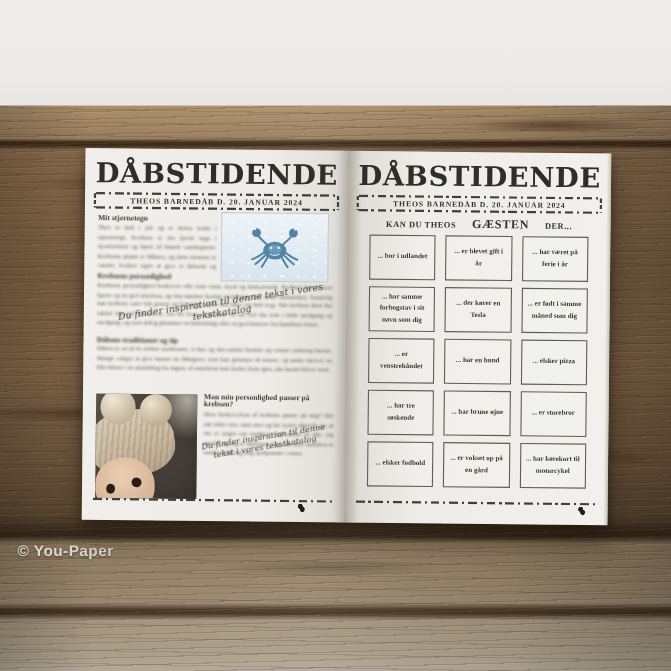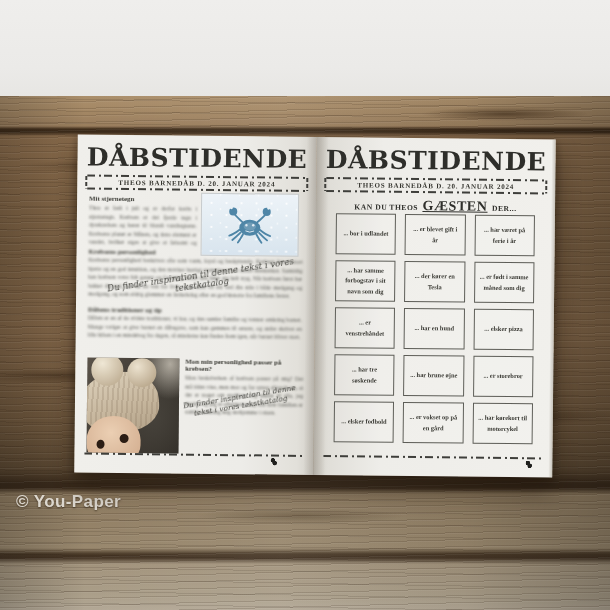--- a/index.html
+++ b/index.html
@@ -28,21 +28,21 @@
         #3a2b1c 388px, #3a2b1c 392px,
         #8d7a5f 398px, #99886e 452px,
         #4a3a28 458px, #453525 462px,
         #a2937c 468px, #ab9f8a 500px, #b3a896 514px);
   }
   .crack { position:absolute; background:rgba(35,22,10,.55); border-radius:2px; }
   .crack.c1 { left:286px; top:100px; width:2px; height:30px; transform:rotate(18deg); }
   .crack.c2 { left:540px; top:120px; width:2px; height:22px; transform:rotate(-24deg); }
 
   .credit { position:absolute; left:16px; top:492px; font-family:"Liberation Sans",sans-serif;
-            font-size:17px; font-weight:700; letter-spacing:.4px; color:#ddd8cf;
+            font-size:14px; font-weight:700; letter-spacing:.4px; color:#ddd8cf;
             text-shadow:0 1px 2px rgba(30,18,8,.55); }
 
   
   .booklet { position:absolute; left:76px; top:137px; width:478px; height:338px;
              display:flex; transform:rotate(.6deg);
              box-shadow:0 14px 26px rgba(28,17,7,.5), 0 3px 8px rgba(28,17,7,.45);
              filter:saturate(.98); }
   .page { position:relative; width:239px; height:338px; color:#35352f; overflow:hidden; }
   .page-left  { background:linear-gradient(90deg,#f0efeb 0%, #edece8 70%, #e2e0da 93%, #d2cfc8 100%); }
   .page-right { background:linear-gradient(270deg,#f1f0ec 0%, #eeede9 72%, #e0ded8 94%, #d0cdc5 100%); }
@@ -102,21 +102,21 @@
                repeating-linear-gradient(100deg, rgba(120,100,78,.20) 0 2px, transparent 2px 5px),
                linear-gradient(165deg,#ddd1bb 0%, #c6b69c 60%, #b2a187 100%); }
   .ph-face { left:0px; top:58px; width:54px; height:48px; border-radius:50% 50% 40% 40%;
              background:radial-gradient(circle at 45% 35%, #eccfb2, #d6b192 80%); }
   .ph-eye1 { left:33px; top:76px; width:9px; height:9px; border-radius:50%; background:#2b1d14; }
   .ph-eye2 { left:10px; top:82px; width:8px; height:9px; border-radius:50%; background:#2b1d14; }
 
   
   .game-title { position:absolute; left:0; right:0; top:60px; text-align:center;
                 color:#2f2f2b; font-weight:700; letter-spacing:.5px; font-size:7.6px; }
-  .game-title .big { font-size:14px; margin:0 2px; letter-spacing:.6px;text-decoration:underline; }
+  .game-title .big { font-size:11px; margin:0 12px; letter-spacing:.6px; }
   .game-grid { position:absolute; left:20px; right:20px; top:76px;
                display:grid; grid-template-columns:repeat(3,1fr); gap:6px 9px; }
   .gbox { border:1px solid #5d5d57; min-height:41px; padding:2px 4px;
           display:flex; align-items:center; justify-content:center; text-align:center;
           font-size:6.4px; font-weight:700; line-height:1.6; color:#3a3a34;
           background:rgba(255,255,255,.12); }
 
   .bottom-line { top:318px; left:10px; right:10px; }
   .pagemark { position:absolute; width:7px; height:8px; top:321px;
       background-image:radial-gradient(circle at 32% 38%, #20201e 0 2.1px, transparent 2.5px),

